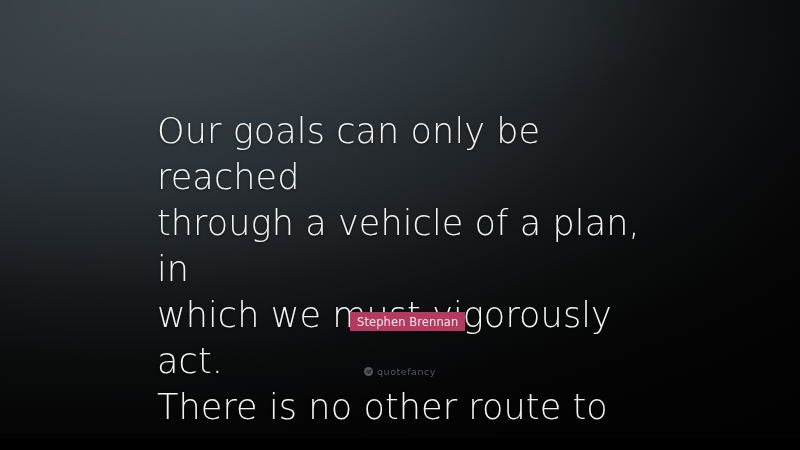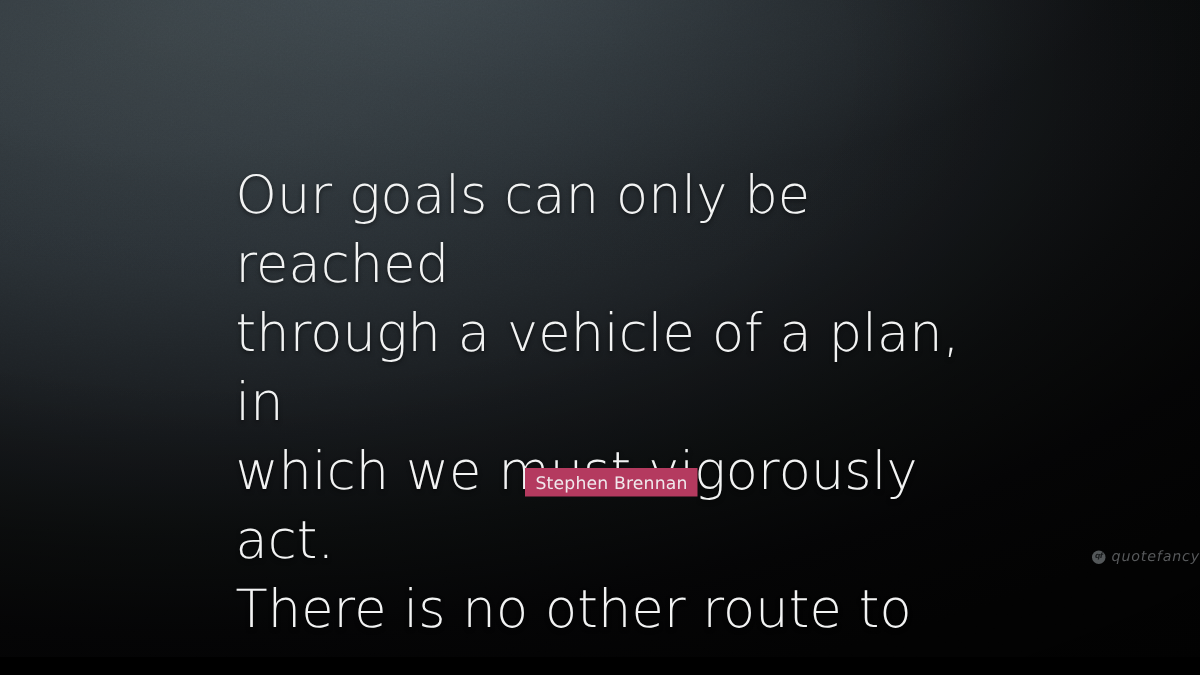--- a/index.html
+++ b/index.html
@@ -110,23 +110,22 @@
     white-space: nowrap;
   }
 
   .watermark {
     position: absolute;
     left: 0;
     right: 0;
     top: 366px;
     display: flex;
     align-items: center;
-    justify-content: flex-end;
+    justify-content: center;
     gap: 4px;
-    font-style: italic;
   }
 
   .wm-logo {
     width: 9px;
     height: 9px;
     border-radius: 50%;
     background: #54585a;
     display: flex;
     align-items: center;
     justify-content: center;

